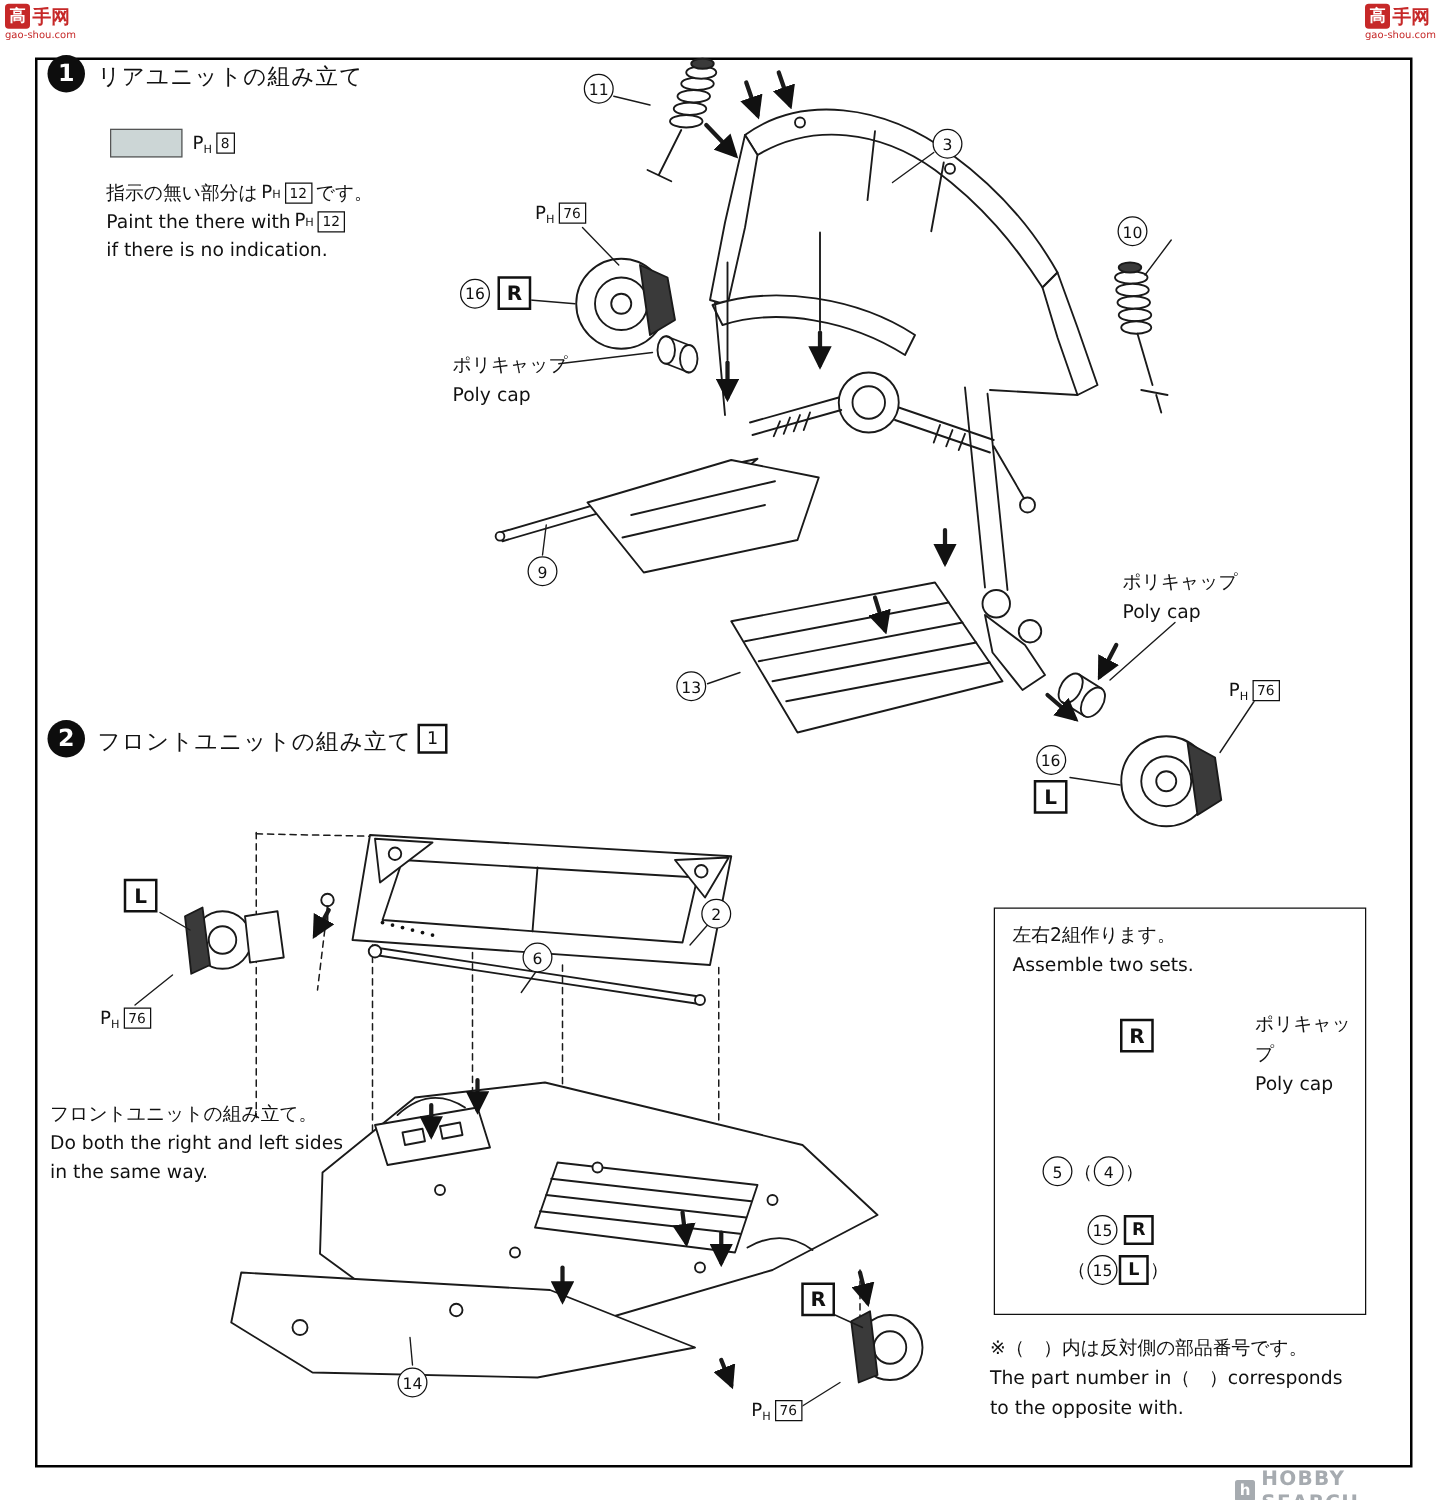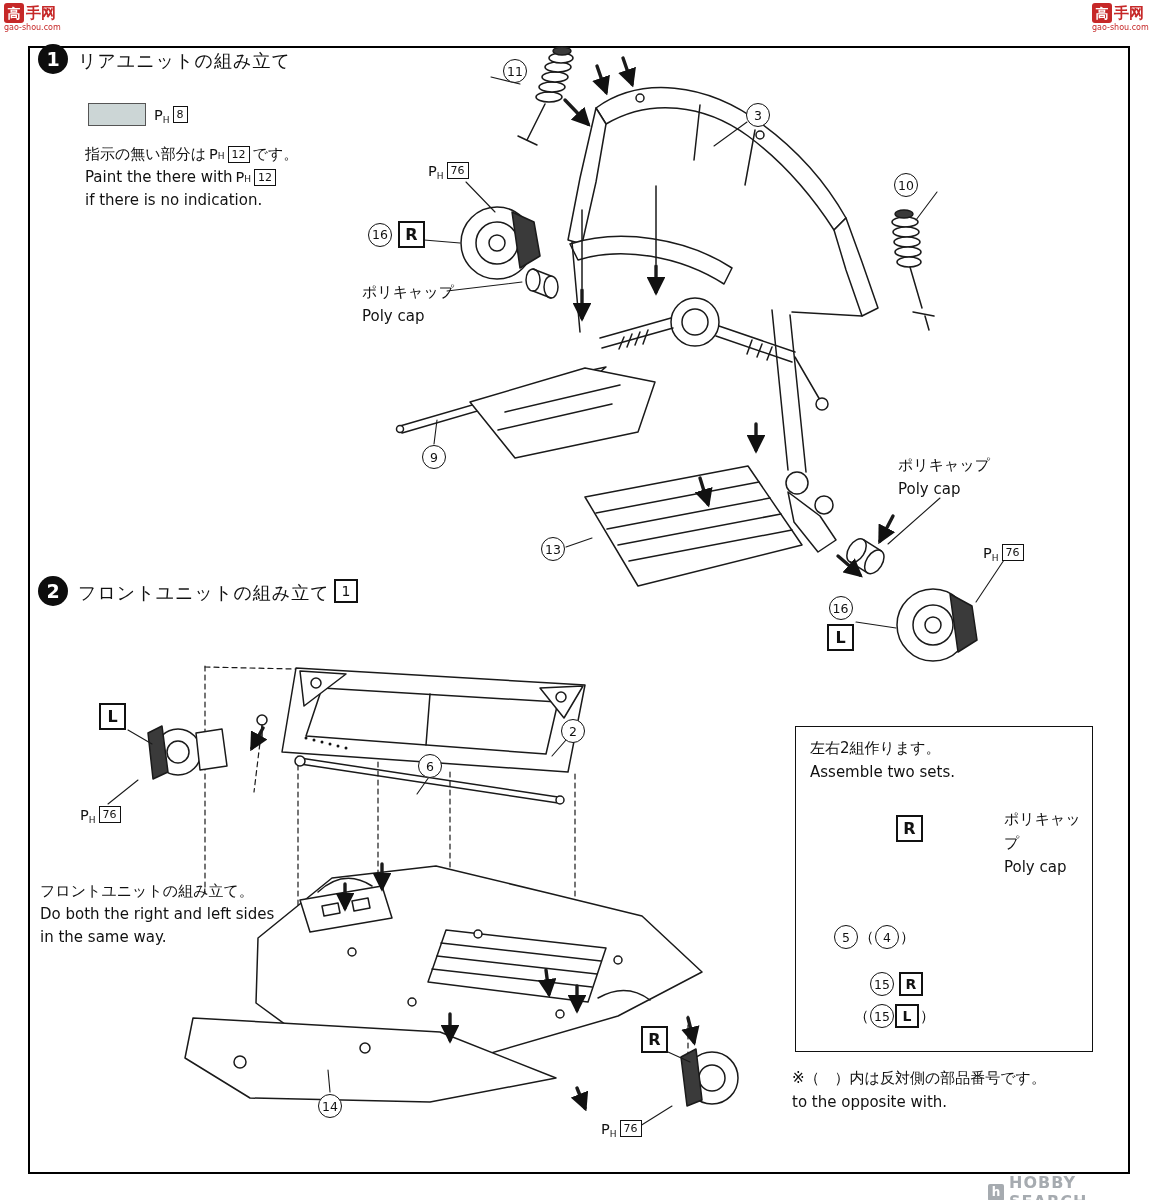--- a/index.html
+++ b/index.html
@@ -319,21 +319,21 @@
       <span>Paint the there with</span>
       <span class="ph">
           <span>P</span>
           <sub>H</sub>
         </span>
       <span class="numbox">12</span>
     </div>
     <div class="en">if there is no indication.</div>
   </div>
 
-  <div class="abs callout" style="left:467px;top:59px;margin-left:36px;">11</div>
+  <div class="abs callout" style="left:467px;top:59px;">11</div>
   <div class="abs callout" style="left:746px;top:103px;">3</div>
   <div class="abs callout" style="left:894px;top:173px;">10</div>
   <div class="abs callout" style="left:422px;top:445px;">9</div>
   <div class="abs callout" style="left:541px;top:537px;">13</div>
 
   <div class="abs line" style="left:428px;top:162px;">
     <span class="ph">
         <span>P</span>
         <sub>H</sub>
       </span>
@@ -418,20 +418,21 @@
     <div class="abs line" style="left:58px;top:277px;gap:1px;">
       <span class="jp">（</span>
       <span class="callout">15</span>
       <span class="sq small">L</span>
       <span class="jp">）</span>
     </div>
   </div>
 
   <div class="abs note" style="left:792px;top:1066px;line-height:24px;">
     <div class="jp">※（　）内は反対側の部品番号です。</div>
+    <div class="en">The part number in（　）corresponds</div>
     <div class="en">to the opposite with.</div>
   </div>
 
   <div class="abs hslogo" style="left:988px;top:1173px;">
     <span class="hbox">h</span>
     <span class="htxt">HOBBY SEARCH</span>
   </div>
 
 </div>
 

